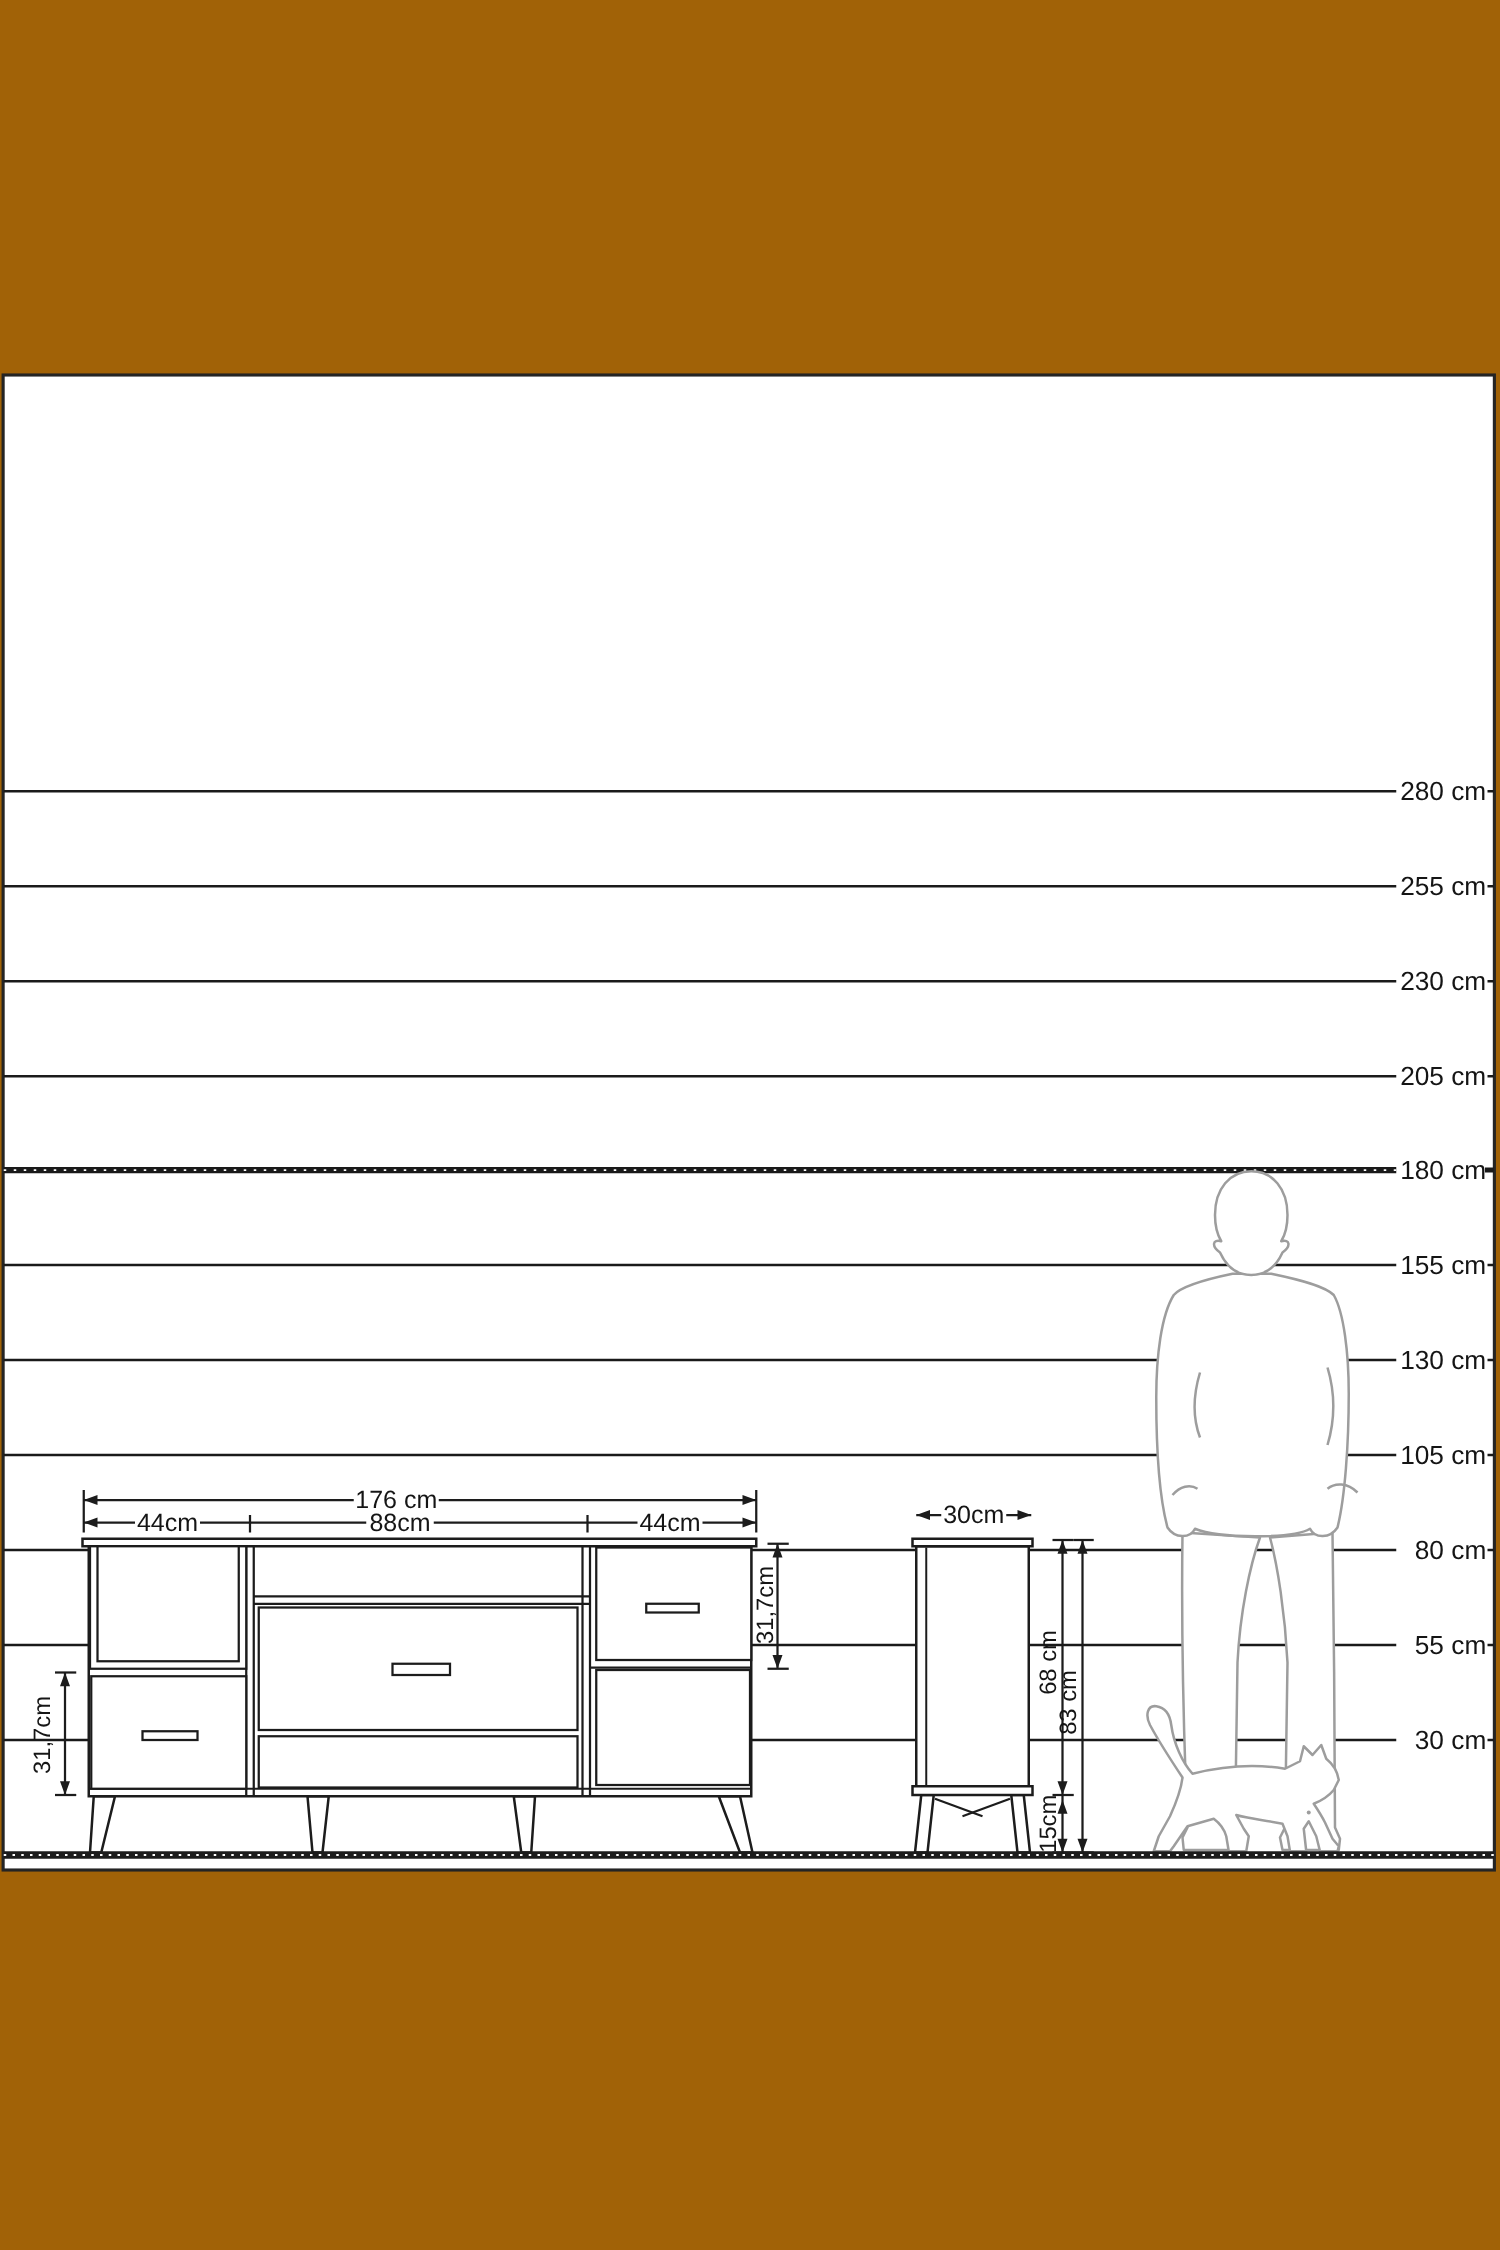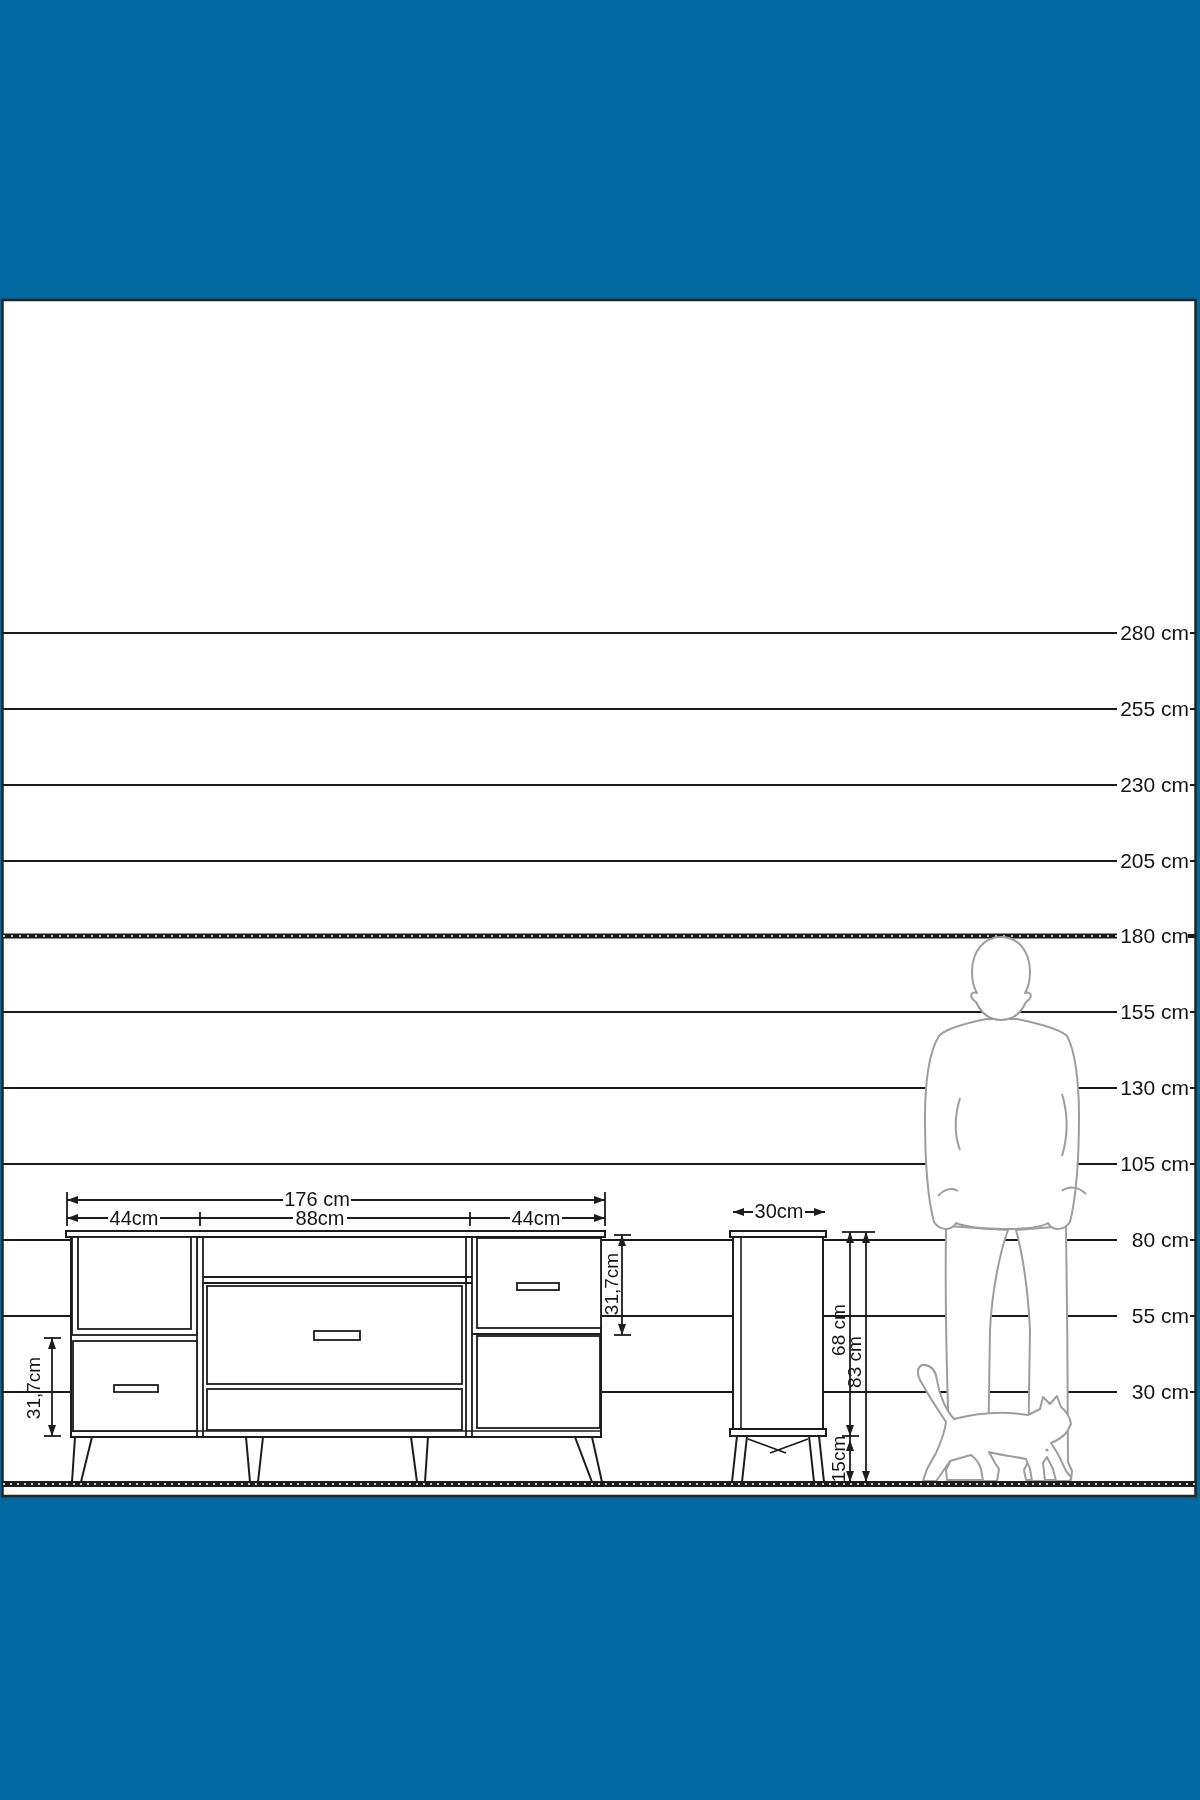--- a/index.html
+++ b/index.html
@@ -1,16 +1,16 @@
 <!DOCTYPE html>
 <html><head>
 <meta charset="utf-8">
 <style>
   html,body{margin:0;padding:0;background:#ffffff;}
-  .canvas{position:relative;width:1200px;height:1800px;background:#0369a1;overflow:hidden;
+  .canvas{position:relative;width:1200px;height:1800px;background:#a16207;overflow:hidden;
           font-family:"Liberation Sans", sans-serif;}
   svg{position:absolute;left:0;top:0;}
   text{font-family:"Liberation Sans", sans-serif;fill:#151515;}
   .ruler-label{font-size:21px;}
   .dim-label{font-size:20px;}
   .dim-label-v{font-size:19px;}
 </style>
 </head>
 <body>
 

